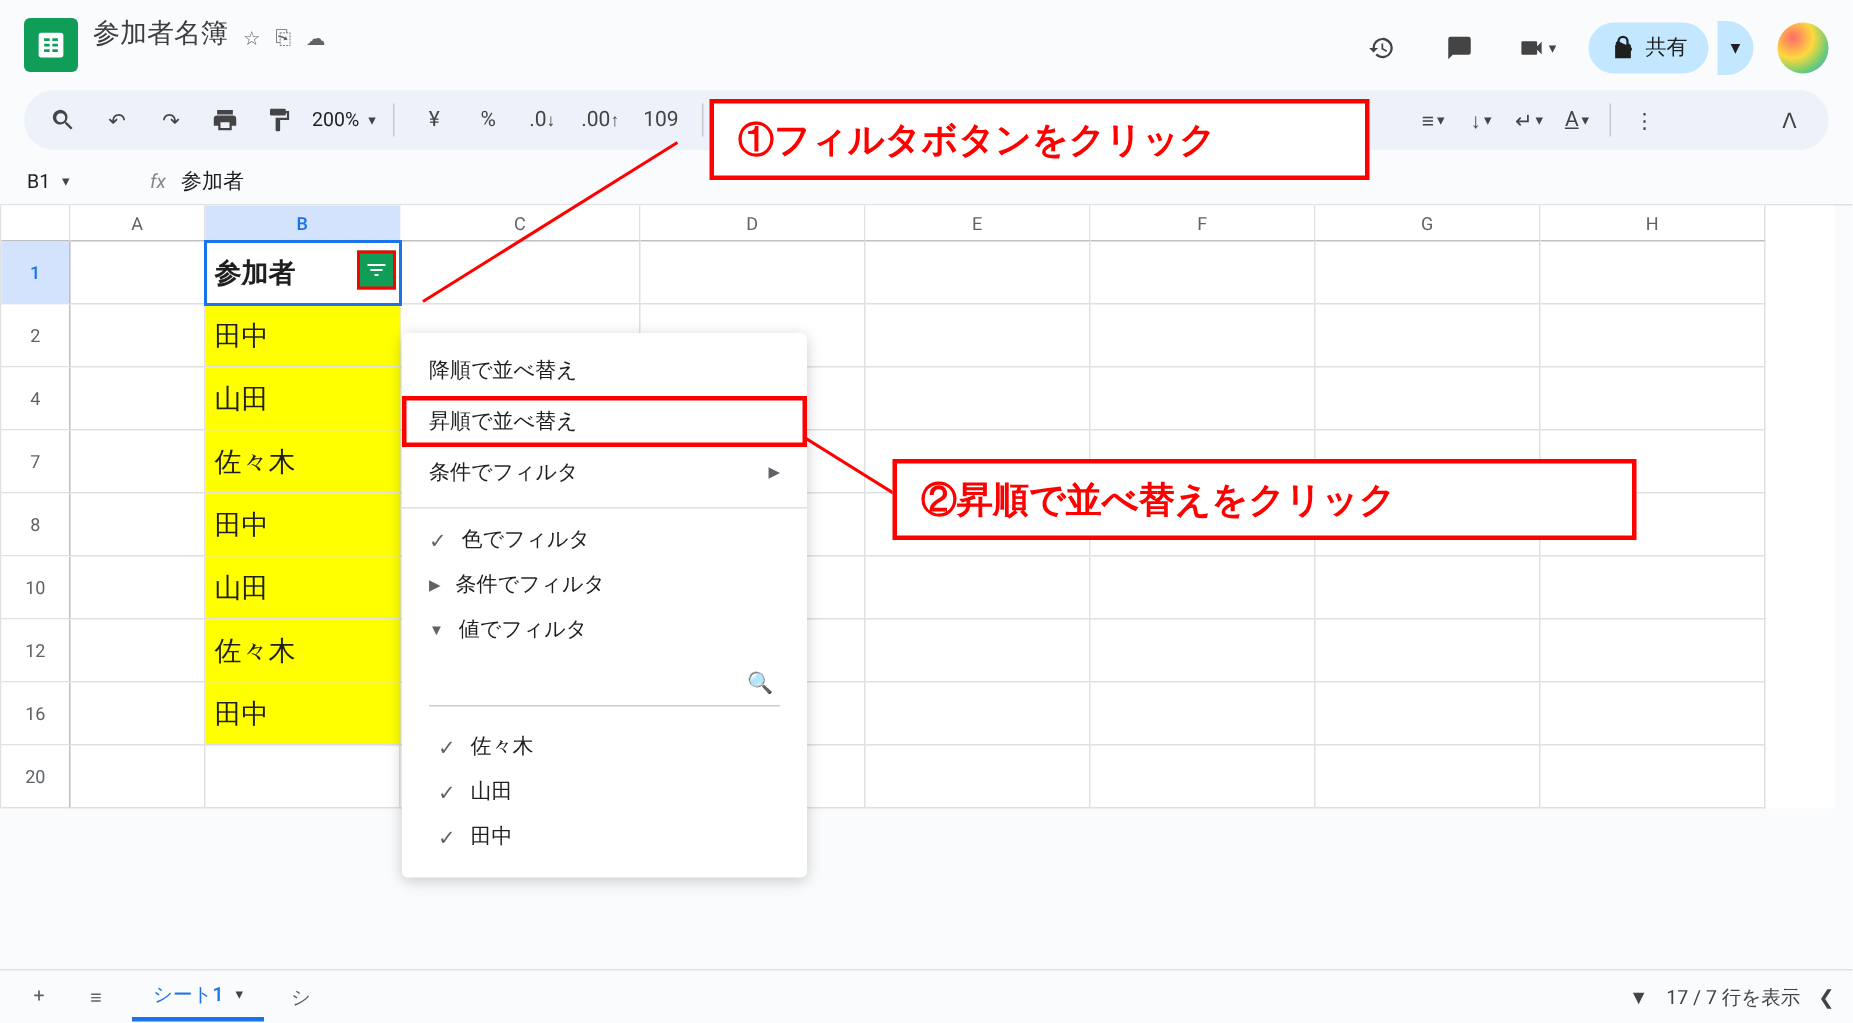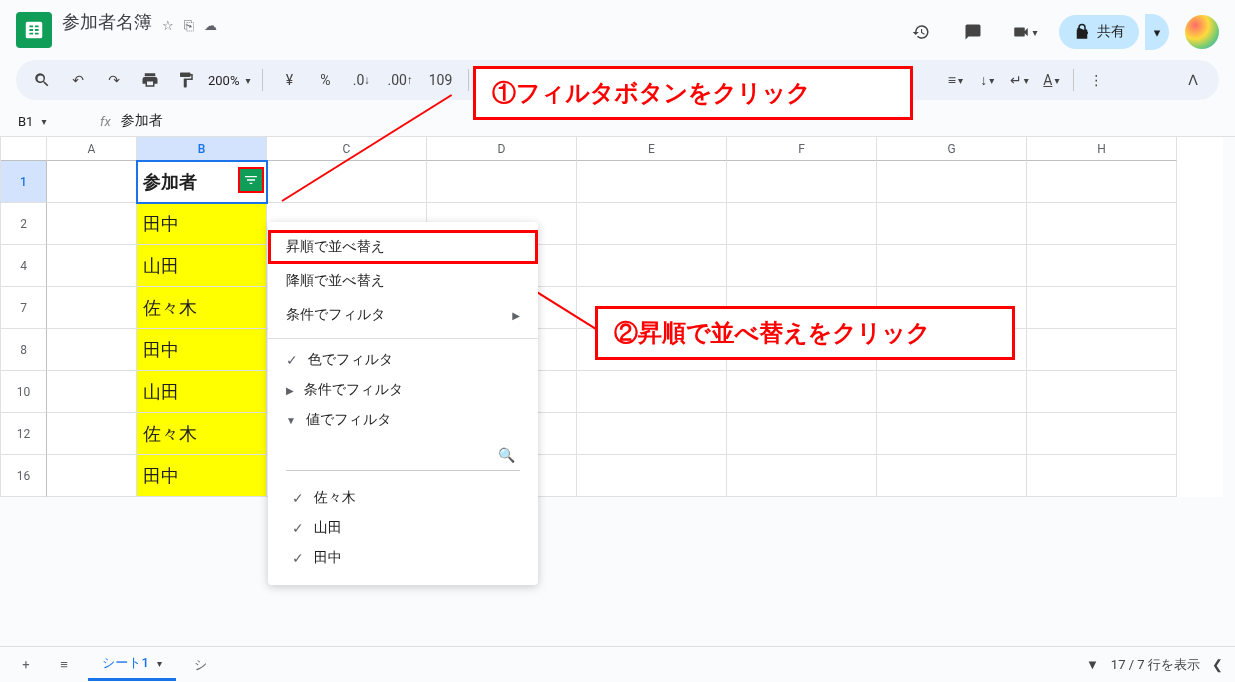--- a/index.html
+++ b/index.html
@@ -65,21 +65,21 @@
 .dd-search input { width: 100%; border: none; border-bottom: 1px solid #ccc; padding: 6px 24px 6px 4px; font-size: 13px; outline: none; }
 .dd-search .sicon { position: absolute; right: 4px; top: 4px; color: #5f6368; }
 .dd-values { padding: 4px 18px; }
 .dd-val { display: flex; align-items: center; gap: 10px; padding: 6px 6px; cursor: pointer; }
 .chk { color: #5f6368; }
 .arrow-r { color: #5f6368; font-size: 10px;}
 
 
 .callout { position: absolute; border: 3px solid red; background: white; padding: 8px 16px; font-size: 24px; font-weight: bold; color: red; z-index: 20; }
 .callout1 { left: 473px; top: 66px; width: 440px;}
-.callout2 { left: 595px; top: 306px; width: 420px;}
+.callout2 { left: 595px; top: 306px; width: 496px;}
 .line { position: absolute; background: red; z-index: 5; transform-origin: left center; height: 2px;}
 
 
 .sheet-tabs { position: absolute; bottom: 0; left: 0; right: 0; height: 36px; border-top: 1px solid #e0e0e0; background: #f9fbfd; display: flex; align-items: center; padding: 0 12px; gap: 10px; }
 .stab-btn { width: 28px; height: 28px; display: flex; align-items: center; justify-content: center; color: #5f6368; cursor: pointer; }
 .stab { padding: 6px 14px; color: #1a73e8; font-weight: 500; border-bottom: 3px solid #1a73e8; cursor: pointer; display:flex; align-items:center; gap:6px;}
 .status-right { margin-left: auto; display: flex; align-items: center; gap: 12px; font-size: 13px; color: #444;}
 
 svg.ic { width: 18px; height: 18px; }
 .caret-down { font-size: 10px; color: #444; margin-left: 2px;}
@@ -289,29 +289,40 @@
         <div class="row-h">16</div>
         <div class="cell" style="width: 90px;"></div>
         <div class="cell yellow" style="width: 130px;">田中</div>
         <div class="cell" style="width: 160px;"></div>
         <div class="cell" style="width: 150px;"></div>
         <div class="cell" style="width: 150px;"></div>
         <div class="cell" style="width: 150px;"></div>
         <div class="cell" style="width: 150px;"></div>
         <div class="cell" style="width: 150px;"></div>
       </div>
+      <div class="row">
+        <div class="row-h">20</div>
+        <div class="cell" style="width: 90px;"></div>
+        <div class="cell" style="width: 130px;"></div>
+        <div class="cell" style="width: 160px;"></div>
+        <div class="cell" style="width: 150px;"></div>
+        <div class="cell" style="width: 150px;"></div>
+        <div class="cell" style="width: 150px;"></div>
+        <div class="cell" style="width: 150px;"></div>
+        <div class="cell" style="width: 150px;"></div>
+      </div>
     </div>
 </div>
 
 <div class="filter-dd">
+  <div class="dd-item">
+      <span>降順で並べ替え</span>
+    </div>
   <div class="dd-item hl">
       <span>昇順で並べ替え</span>
-    </div>
-  <div class="dd-item">
-      <span>降順で並べ替え</span>
     </div>
   <div class="dd-item">
       <span>条件でフィルタ</span>
       <span class="arrow-r">▶</span>
     </div>
   <div class="dd-sep"></div>
   <div class="dd-sub">
       <span class="chk">✓</span>
       <span>色でフィルタ</span>
     </div>

